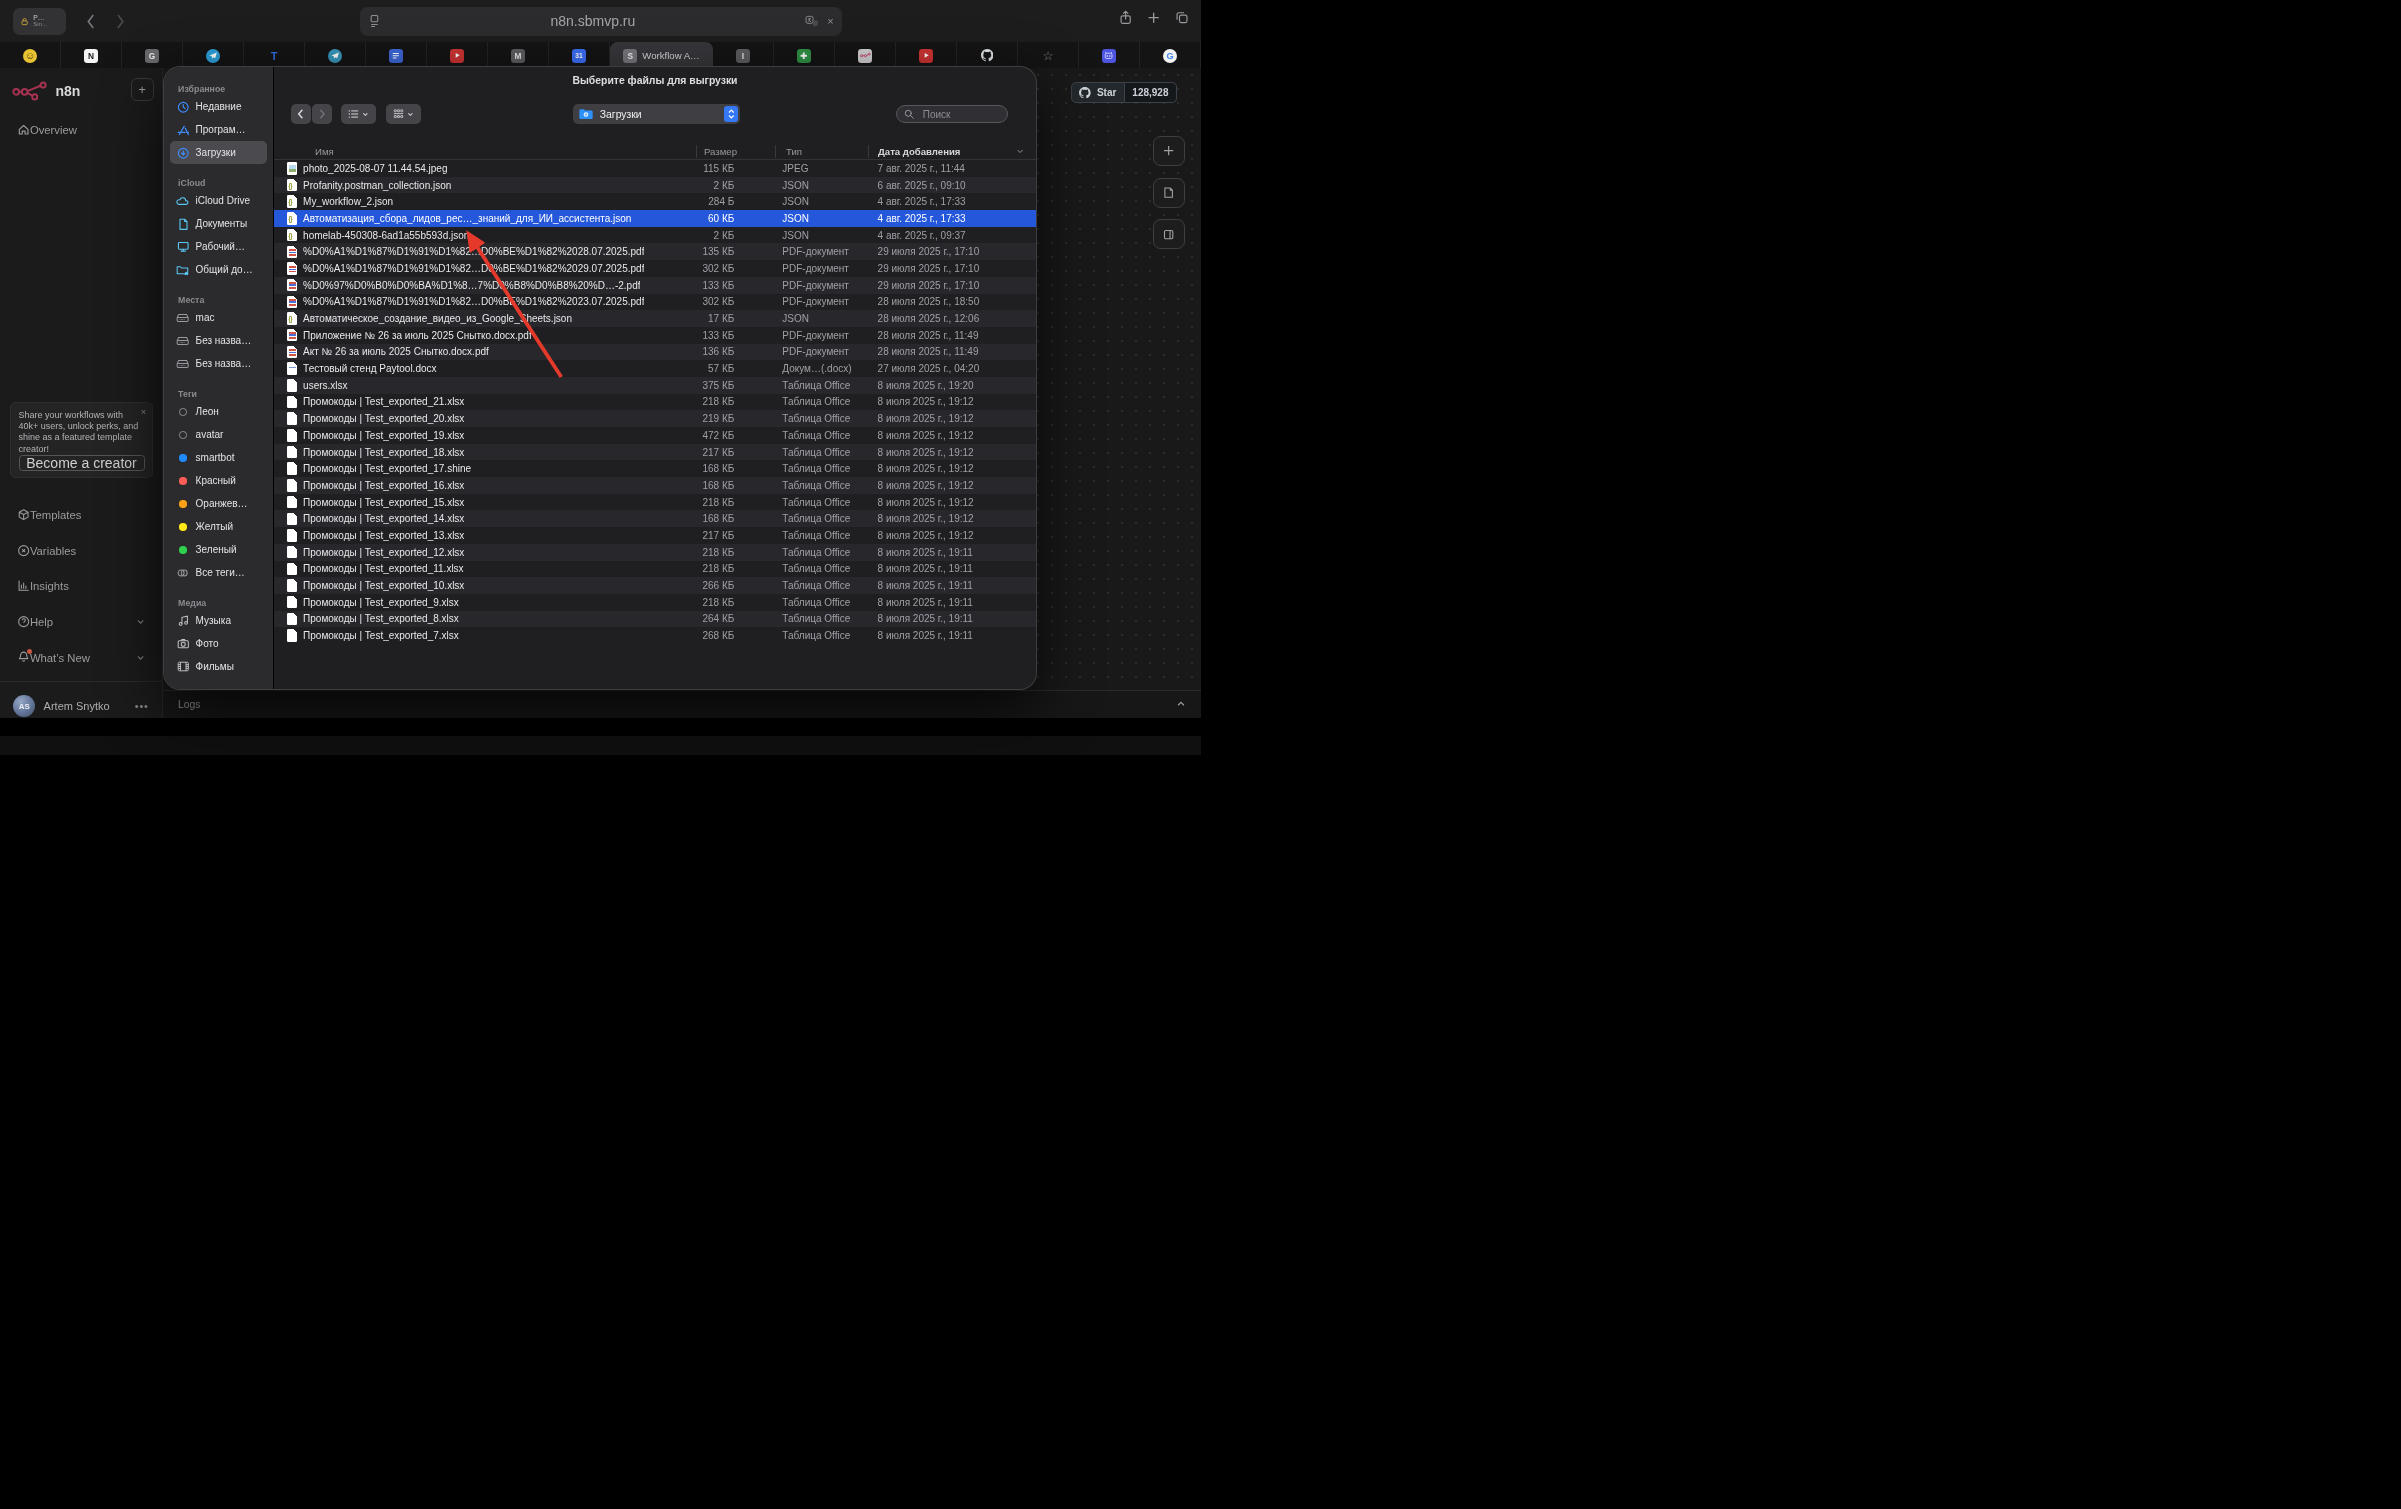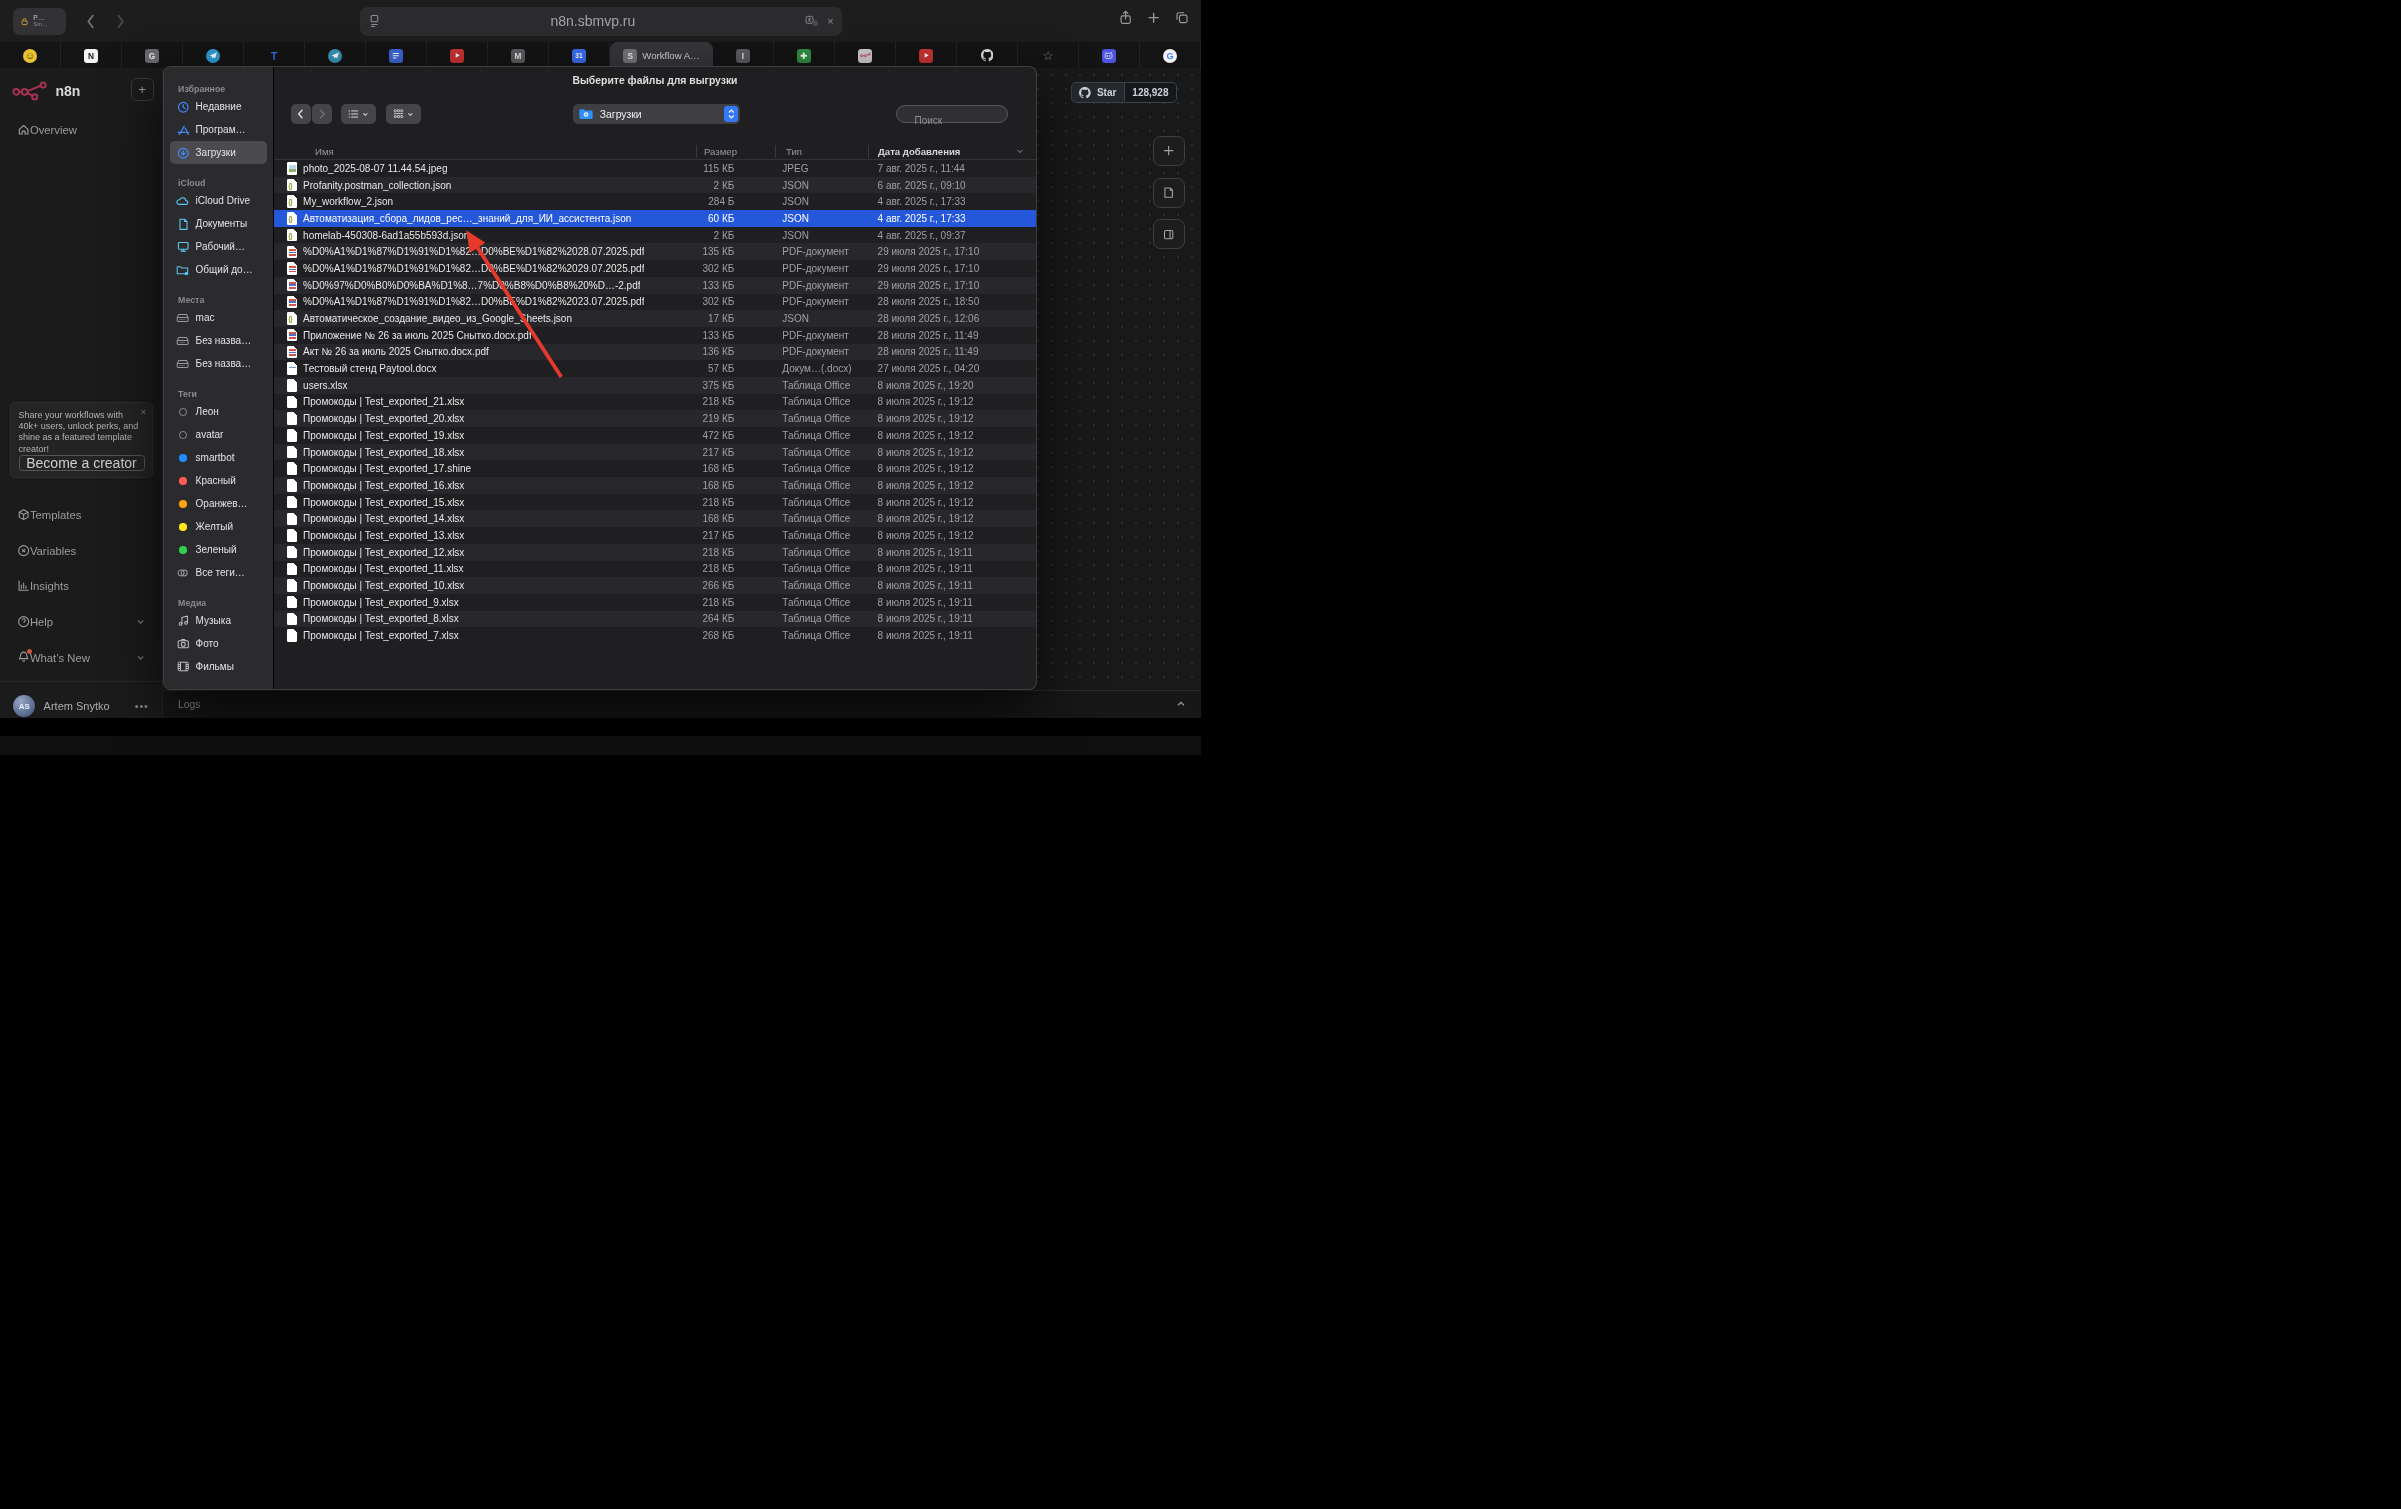--- a/index.html
+++ b/index.html
@@ -66,21 +66,21 @@
 
   .starwidget { position:absolute; right:24px; top:14px; height:21px; display:flex; cursor:pointer; }
   .starseg { display:flex; align-items:center; gap:6px; padding:0 7.5px; border:0.8px solid #3c4249; font-size:10px; font-weight:bold; color:#ccd2d8; }
   .starseg.s1 { background:#23282d; border-radius:5px 0 0 5px; }
   .starseg.s2 { background:#15181b; border-left:none; border-radius:0 5px 5px 0; }
   .canvasbtns { position:absolute; right:16px; top:68px; display:flex; flex-direction:column; gap:11.7px; }
   .cbtn { width:32px; height:30px; border:0.8px solid #3f3f41; border-radius:7.5px; background:#1d1d1d; color:#a2a2a5;
     display:flex; align-items:center; justify-content:center; cursor:pointer; }
 
   
-  .dialog { position:absolute; left:163px; top:66px; width:874px; height:624px; border-radius:8px; overflow:hidden;
+  .dialog { position:absolute; left:163px; top:66px; width:874px; height:624px; border-radius:17px; overflow:hidden;
     background:#1f1f21; border:0.8px solid rgba(255,255,255,.14); box-shadow:0 21px 58px rgba(0,0,0,.75); display:flex; }
   .dlg-side { width:110px; flex:none; background:#2b2b2d; border-right:0.8px solid #000; padding:15px 5.8px 0; overflow:hidden; }
   .dside-h { height:13.3px; margin-top:11.7px; font-size:8.8px; font-weight:bold; color:#8a8a90; padding-left:8.3px; display:flex; align-items:center; }
   .dside-h:first-child { margin-top:0; }
   .dside-it { height:23px; display:flex; align-items:center; gap:5.8px; padding:0 6.7px; border-radius:5px; font-size:10px; color:#e3e3e6;
     white-space:nowrap; overflow:hidden; cursor:pointer; }
   .dside-it.sel { background:#4b4b4f; }
   .dside-it .si { width:13.3px; flex:none; display:flex; justify-content:center; }
   .tagdot { width:7.5px; height:7.5px; border-radius:50%; }
   .dlg-main { position:relative; flex:1; }
@@ -88,21 +88,21 @@
   .tool { position:absolute; top:37px; height:20px; background:#454549; border-radius:5px; display:flex; align-items:center;
     justify-content:center; color:#d8d8da; cursor:pointer; }
   .tb-back { left:16.7px; width:20px; } .tb-fwd { left:38px; width:20px; color:#707075; }
   .tb-list { left:67px; width:35px; gap:3.3px; } .tb-grid { left:112px; width:35px; gap:3.3px; }
   .folder-dd { position:absolute; left:299px; top:37px; width:167px; height:20px; background:#3f3f43; border-radius:5px;
     display:flex; align-items:center; padding:1.7px; cursor:pointer; }
   .folder-dd .ftxt { font-size:10.4px; color:#f0f0f2; margin-left:5.8px; flex:1; }
   .folder-dd .stepper { width:14px; height:16.7px; background:#3478f6; border-radius:3.3px; display:flex; flex-direction:column;
     align-items:center; justify-content:center; gap:0.8px; color:#fff; }
   .searchbox { position:absolute; right:28px; top:38px; width:112px; height:18.3px; border:0.8px solid #57575b; background:#303034;
-    border-radius:9.2px; display:flex; align-items:center; padding:0 6.7px; gap:9px; color:#98989d;flex-direction:column; }
+    border-radius:9.2px; display:flex; align-items:center; padding:0 6.7px; gap:9px; color:#98989d; }
   .searchbox input { background:transparent; border:none; outline:none; width:75px; font-size:10px; color:#d8d8da;
     font-family:inherit; }
   .searchbox input::placeholder { color:#8e8e93; }
   .cols { position:absolute; left:0; top:76px; right:0; height:16.7px; border-bottom:0.8px solid #333336; font-size:9.6px; color:#98989f; }
   .cols .c { position:absolute; top:2.5px; } 
   .c-name { left:41px; } .c-size { left:350px; width:113px; text-align:right; } .c-type { left:512px; }
   .c-date { left:604px; color:#d6d6da; font-weight:bold; }
   .c-chev { position:absolute; right:11.7px; top:4.2px; color:#98989f; }
   .vline { position:absolute; top:1.7px; height:13.3px; width:0.8px; background:#3a3a3e; }
   .rows { position:absolute; left:0; top:93px; right:0; height:499px; overflow:hidden; }

